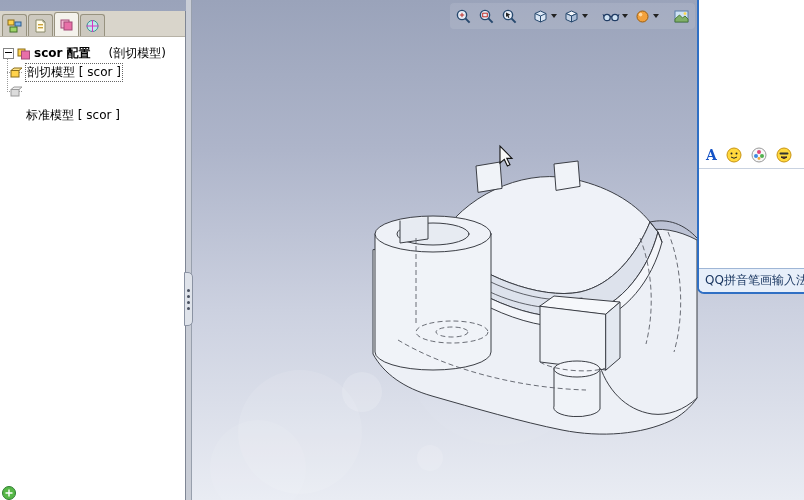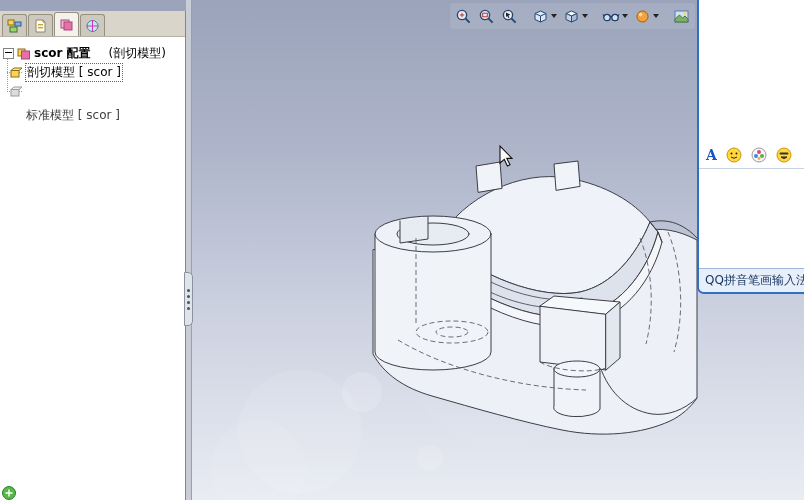--- a/index.html
+++ b/index.html
@@ -24,21 +24,21 @@
     align-items:flex-end;padding:2px 0 0 2px;gap:1px;box-sizing:border-box;}
   .tab{width:25px;height:22px;display:flex;align-items:center;justify-content:center;
     background:#cdc9bf;border:1px solid #97927f;border-bottom:none;border-radius:3px 3px 0 0;box-sizing:border-box;}
   .tab.active{background:#f4f2ec;height:24px;}
   .tree{position:relative;padding-top:7px;}
   .trow{display:flex;align-items:center;height:19px;gap:3px;white-space:nowrap;position:relative;z-index:1;}
   .trow.root{padding-left:3px;}
   .trow.child{padding-left:9px;}
   .bold{font-weight:bold;}
   .tsuffix{margin-left:15px;}
-  .muted .tlabel{color:#404040;margin-top:47px;}
+  .muted .tlabel{color:#000000;margin-top:47px;}
   .expander{width:9px;height:9px;border:1px solid #848484;background:#fff;position:relative;flex:0 0 auto;box-sizing:content-box;}
   .expander::after{content:"";position:absolute;left:1px;right:1px;top:3px;height:1px;background:#000;}
   .ticon{display:flex;flex:0 0 auto;}
   .focusbox{outline:1px dotted #666;padding:0 1px;}
   .g-v{position:absolute;left:7px;top:21px;height:34px;width:0;border-left:1px dotted #9a9a9a;}
   .g-h1{position:absolute;left:7px;top:35px;width:15px;height:0;border-top:1px dotted #9a9a9a;}
   .g-h2{position:absolute;left:7px;top:54px;width:15px;height:0;border-top:1px dotted #9a9a9a;}
 
   
   .splitter{position:absolute;left:186px;top:0;width:6px;height:500px;background:#c9cdd6;

